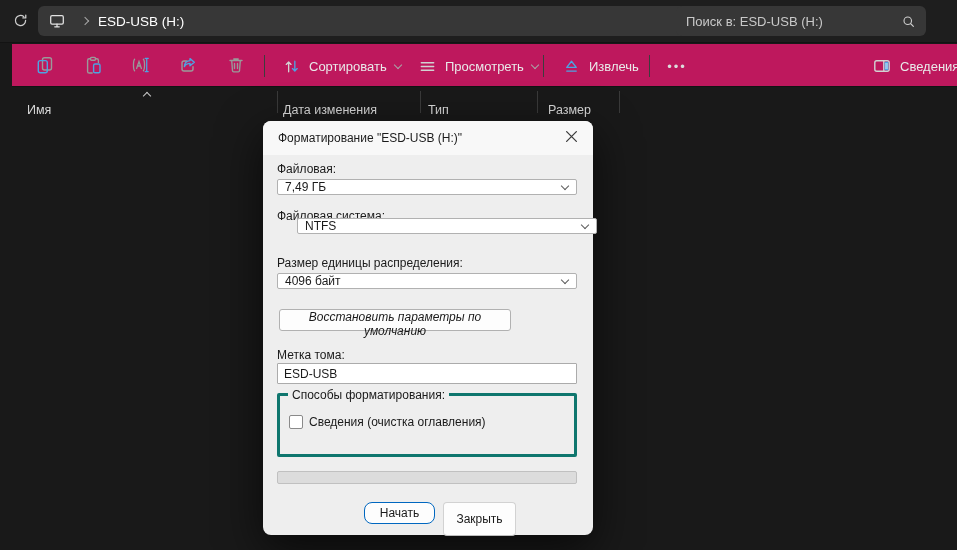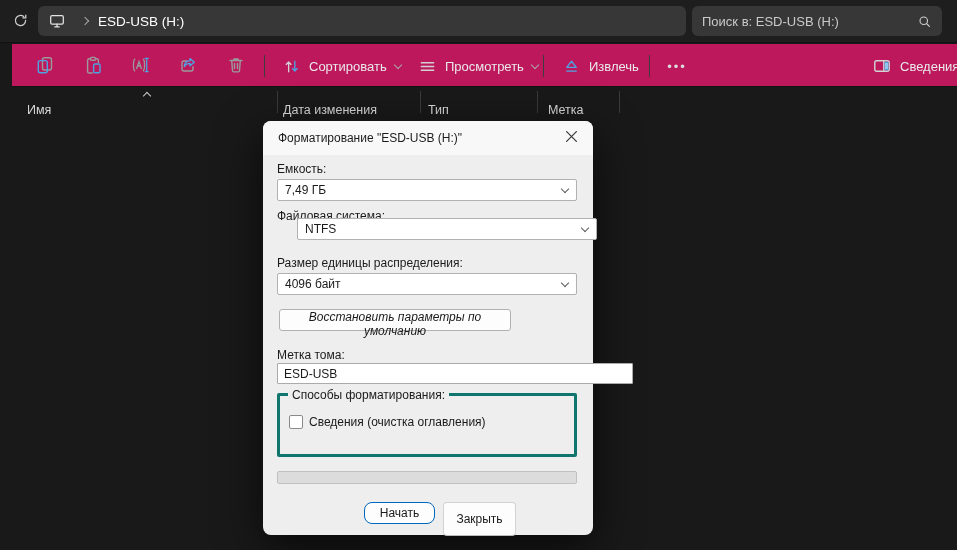--- a/index.html
+++ b/index.html
@@ -6,21 +6,21 @@
   html,body { width:957px; height:550px; overflow:hidden; }
   body { font-family:"Liberation Sans", sans-serif; background:#191919; position:relative; }
 
   
   .topbar { position:absolute; left:0; top:0; width:957px; height:43px; background:#1e1e1e; border-bottom:1px solid #131313; }
   .icon-btn { background:transparent; border:none; display:flex; align-items:center; justify-content:center; cursor:pointer; }
   .refresh-btn { position:absolute; left:8px; top:11px; width:24px; height:22px; }
   .pill { position:absolute; top:6px; height:30px; background:#373737; border-radius:6px; display:flex; align-items:center; }
   .address-bar { left:38px; width:648px; padding:0 10px; }
   .address-bar .crumb-text { color:#ffffff; font-size:13.5px; margin-left:10px; }
-  .search-bar { left:692px; width:250px; padding:0 10px; }
+  .search-bar { left:676px; width:250px; padding:0 10px; }
   .search-bar input { flex:1; background:transparent; border:none; outline:none; color:#e6e6e6; font-size:13px; font-family:"Liberation Sans",sans-serif; }
   .search-bar input::placeholder { color:#c9c9c9; opacity:1; }
 
   .chev { display:inline-block; width:6px; height:6px; border-right:1.3px solid #a8a8a8; border-bottom:1.3px solid #a8a8a8; }
   .chev-down { transform:rotate(45deg); margin-top:-3px; }
   .chev-right { transform:rotate(-45deg); }
   .chev-up { transform:rotate(225deg); }
 
   .toolbar { position:absolute; left:12px; top:44px; width:957px; height:43px; background:#be185d; border-bottom:1px solid #131313; }
   .tb-btn { position:absolute; top:5px; height:34px; border-radius:4px; display:flex; align-items:center; gap:8px; color:#e9e9e9; font-size:13px; background:transparent; border:none; cursor:pointer; padding:0 8px; font-family:"Liberation Sans",sans-serif; }
@@ -33,26 +33,26 @@
   .col-sep { position:absolute; top:3px; width:1px; height:22px; background:#3a3a3a; }
   .sort-indicator { position:absolute; top:0px; }
   .sort-indicator .chev { border-color:#c9c9c9; }
 
   
   .dialog { position:absolute; left:263px; top:121px; width:330px; height:414px; background:#eeeeee; border-radius:8px; box-shadow:0 14px 45px rgba(0,0,0,0.65); color:#1a1a1a; font-size:12px; }
   .dlg-titlebar { position:absolute; left:0; top:0; width:100%; height:34px; background:#f8f8f8; border-radius:8px 8px 0 0; }
   .dlg-title { position:absolute; left:15px; top:10px; font-size:12px; color:#1b1b1b; }
   .dlg-close { position:absolute; right:10px; top:6px; width:24px; height:22px; background:transparent; border:none; cursor:pointer; }
   .dlg-label { position:absolute; left:14px; color:#1a1a1a; }
-  .dlg-select { position:absolute; left:14px; width:300px; height:22px; background:#ffffff; border:1px solid #b1b1b1; border-radius:2px; display:flex; align-items:center; padding:0 8px 0 7px; cursor:default; }
+  .dlg-select { position:absolute; left:14px; width:300px; height:16px; background:#ffffff; border:1px solid #b1b1b1; border-radius:2px; display:flex; align-items:center; padding:0 8px 0 7px; cursor:default; }
   .dlg-select .val { flex:1; }
   .sel-chev { width:6px; height:6px; border-right:1.2px solid #5c5c5c; border-bottom:1.2px solid #5c5c5c; transform:rotate(45deg); margin-top:-3px; }
   .dlg-btn { background:#fdfdfd; border:1px solid #b1b1b1; border-radius:3px; font-size:12px; color:#1a1a1a; cursor:pointer; font-family:"Liberation Sans",sans-serif; }
   .restore-btn { position:absolute; left:16px; top:188px; width:232px; height:22px;font-style:italic; }
-  .vol-input { position:absolute; left:14px; top:242px; width:356px; height:21px; background:#fff; border:1px solid #ababab; border-radius:1px; padding:0 6px; font-size:12px; color:#1a1a1a; font-family:"Liberation Sans",sans-serif; outline:none; }
+  .vol-input { position:absolute; left:14px; top:242px; width:300px; height:21px; background:#fff; border:1px solid #ababab; border-radius:1px; padding:0 6px; font-size:12px; color:#1a1a1a; font-family:"Liberation Sans",sans-serif; outline:none; }
   .groupbox { position:absolute; left:14px; top:272px; width:300px; height:64px; border:3px solid #0f766e; border-radius:2px; }
   .groupbox .legend { position:absolute; left:8px; top:-8px; background:#eeeeee; padding:0 4px; }
   .opt-row { position:absolute; left:9px; top:19px; display:flex; align-items:center; gap:6px; }
   .opt-row input[type=checkbox] { appearance:none; -webkit-appearance:none; width:14px; height:14px; background:#fff; border:1px solid #8a8a8a; border-radius:2px; cursor:pointer; margin:0; }
   .progress { position:absolute; left:14px; top:350px; width:300px; height:13px; background:#dcdcdc; border:1px solid #c0c0c0; border-radius:2px; overflow:hidden; }
   .progress .fill { height:100%; background:#26a426; width:0%; }
   .start-btn { position:absolute; left:101px; top:381px; width:71px; height:22px; border:1px solid #0067c0; border-radius:8px; }
   .close-btn2 { position:absolute; left:180px; top:381px; width:73px; height:34px; border:1px solid #d2d2d2; border-bottom-color:#bcbcbc; border-radius:4px; }
 </style>
 </head>
@@ -191,36 +191,36 @@
 </div>
 
 <div class="col-headers">
   <span class="sort-indicator" style="left:144px;"><span class="chev chev-up"></span></span>
   <span class="col-label" style="left:27px;">Имя</span>
   <div class="col-sep" style="left:277px;"></div>
   <span class="col-label" style="left:283px;">Дата изменения</span>
   <div class="col-sep" style="left:420px;"></div>
   <span class="col-label" style="left:428px;">Тип</span>
   <div class="col-sep" style="left:537px;"></div>
-  <span class="col-label" style="left:548px;">Метка</span>
+  <span class="col-label" style="left:548px;">Размер</span>
   <div class="col-sep" style="left:619px;"></div>
 </div>
 
 <div class="dialog">
   <div class="dlg-titlebar"></div>
   <span class="dlg-title">Форматирование "ESD-USB (H:)"</span>
   <button class="dlg-close">
     <span>
       <svg width="13" height="13" viewBox="0 0 12 12" stroke="#3c3c3c" stroke-width="1.2" stroke-linecap="round">
         <path d="M1.5 1.5l9 9M10.5 1.5l-9 9"></path>
       </svg>
     </span>
   </button>
 
-  <span class="dlg-label" style="top:41px;">Емкость:</span>
+  <span class="dlg-label" style="top:41px;">Файловая:</span>
   <div class="dlg-select" style="top:58px;">
     <span class="val">7,49 ГБ</span>
     <span class="sel-chev"></span>
   </div>
 
   <span class="dlg-label" style="top:88px;">Файловая система:</span>
   <div class="dlg-select" style="top:97px;margin-left:20px;">
     <span class="val">NTFS</span>
     <span class="sel-chev"></span>
   </div>

